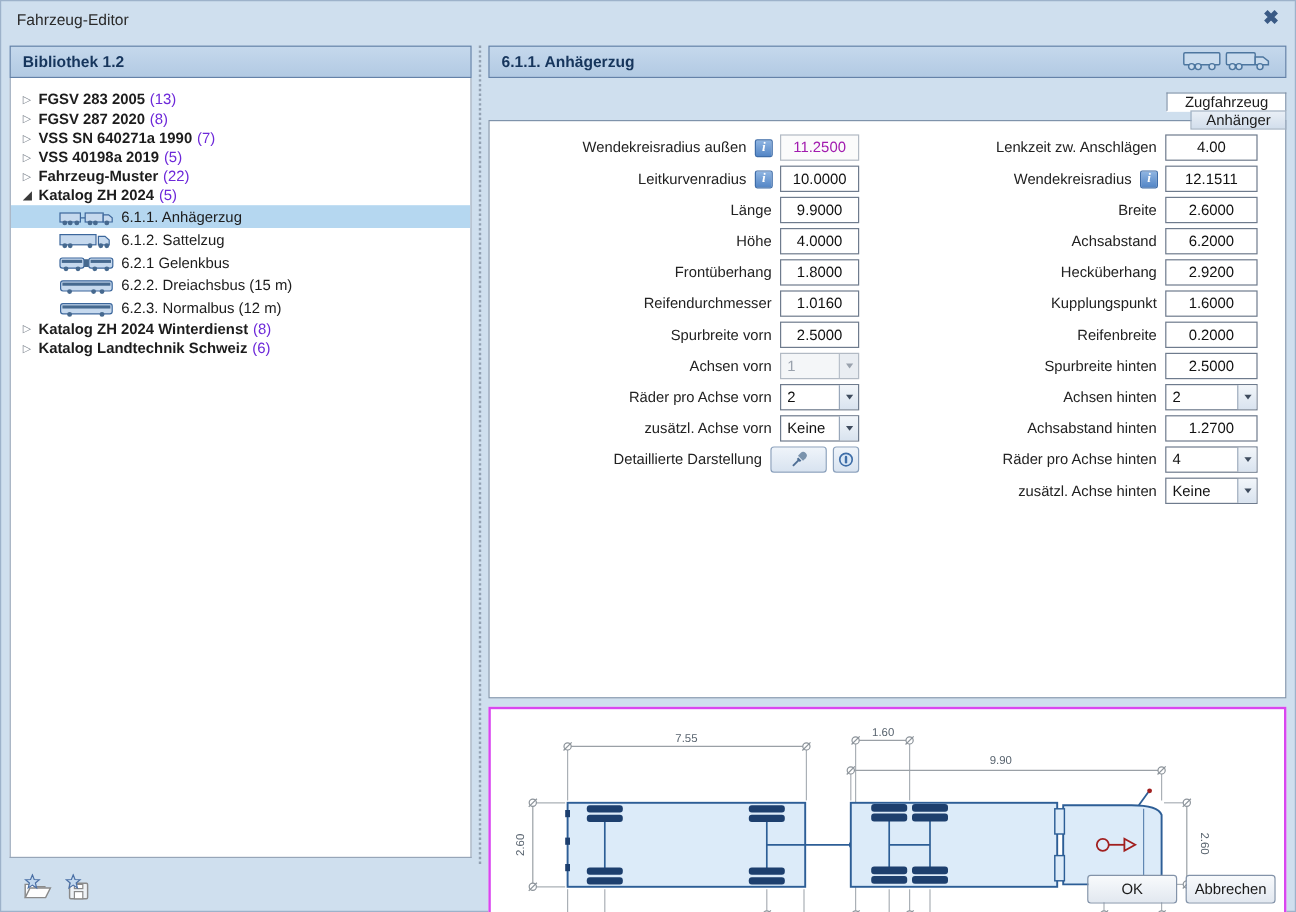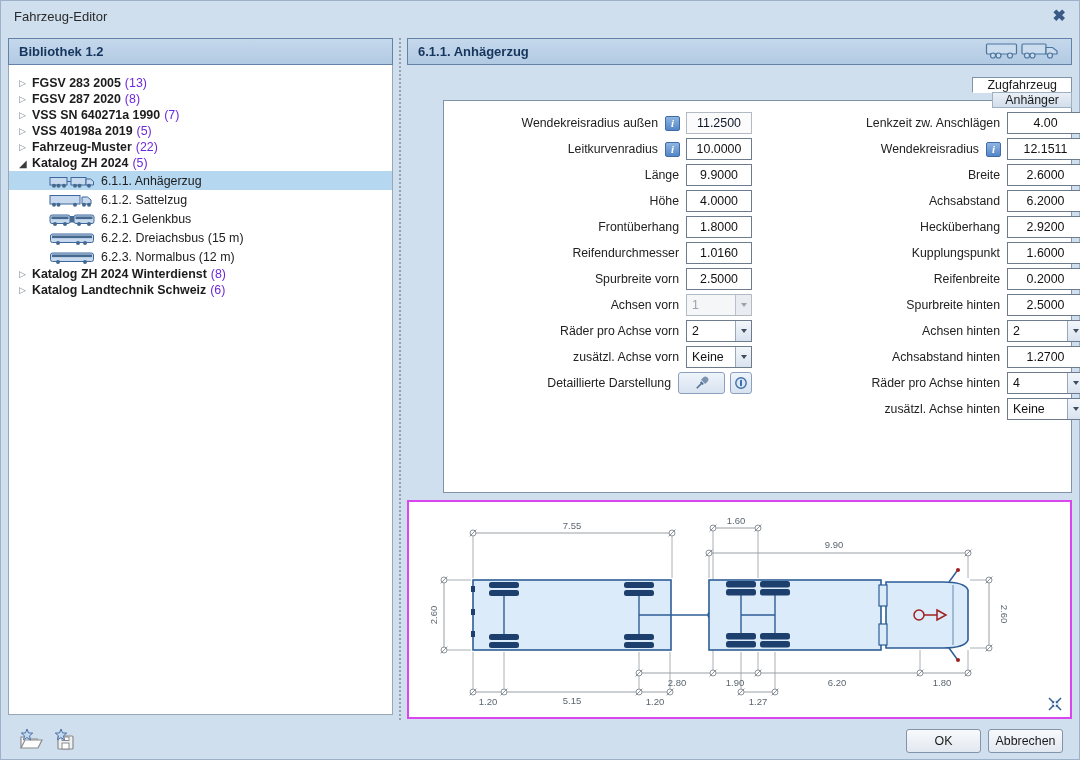--- a/index.html
+++ b/index.html
@@ -27,33 +27,33 @@
   .trow.selected{background:#b5d7f0;}
   .vicon{width:46px;height:16px;margin-right:6px;flex:none;}
   .splitter{position:absolute;left:399px;top:6px;bottom:2px;width:0;border-left:2px dotted #93a1b2;}
   
   .right-panel{position:absolute;left:407px;top:6px;width:665px;bottom:7px;}
   .hdr-truck{margin-left:auto;}
   .tabs{margin-top:12px;height:23px;display:flex;align-items:flex-end;position:relative;z-index:3;flex-direction:column;}
   .tab{font-size:12.4px;color:#1c1c1c;display:flex;align-items:center;box-sizing:border-box;}
   .tab.active{background:#fff;border:1px solid #7f93ab;border-bottom:1px solid #fff;height:24px;margin-bottom:-1px;padding:0 14px;}
   .tab.inactive{background:linear-gradient(#e9eff6,#d2deec);border:1px solid #9fb0c2;height:21px;margin-left:2px;padding:0 12px;}
-  .form-panel{position:relative;height:393px;background:#fff;border:1px solid #7f93ab;box-sizing:border-box;margin-left:36px;}
+  .form-panel{position:relative;height:482px;background:#fff;border:1px solid #7f93ab;box-sizing:border-box;}
   .col{position:absolute;top:9px;}
   .col-left{left:0;width:308px;}
   .col-right{left:333px;width:307px;}
   .frow{height:26px;display:flex;align-items:center;justify-content:flex-end;}
   .flabel{font-size:12.3px;color:#222;margin-right:7px;white-space:nowrap;}
   .iicon{width:15px;height:15px;margin-right:6px;flex:none;border-radius:2px;border:1px solid #3e6ca8;
     background:linear-gradient(#8fb5e2,#5486c6);color:#fff;font:italic bold 11px "Liberation Serif",serif;
     display:flex;align-items:center;justify-content:center;box-sizing:border-box;}
   .fin{width:64px;height:20px;border:1px solid #6e7b8d;text-align:center;font-family:"Liberation Sans",sans-serif;
     font-size:12.4px;color:#111;padding:0;background:#fff;flex:none;}
   .col-right .fin{width:75px;}
-  .fin.disabled{background:#fbfbfb;color:#0f172a;border-color:#b2bac4;text-align:center;}
+  .fin.disabled{background:#fbfbfb;color:#a21caf;border-color:#b2bac4;text-align:center;}
   .fsel{width:66px;height:22px;border:1px solid #6e7b8d;background:#fff;display:flex;align-items:center;box-sizing:border-box;flex:none;}
   .col-right .fsel{width:77px;}
   .fsv{flex:1;padding-left:5px;font-size:12.4px;color:#111;}
   .fsb{width:16px;height:100%;background:linear-gradient(#f2f6fa,#d9e3ef);border-left:1px solid #98a7ba;
     display:flex;align-items:center;justify-content:center;box-sizing:border-box;}
   .arr{width:0;height:0;border-left:3.5px solid transparent;border-right:3.5px solid transparent;border-top:4px solid #3f4c5e;}
   .fsel.disabled{background:#f4f6f8;border-color:#b2bac4;}
   .fsel.disabled .fsv{color:#9aa2ad;}
   .fsel.disabled .fsb{background:#e9edf2;border-left-color:#b9c1cb;}
   .fsel.disabled .arr{border-top-color:#9aa2ad;}

